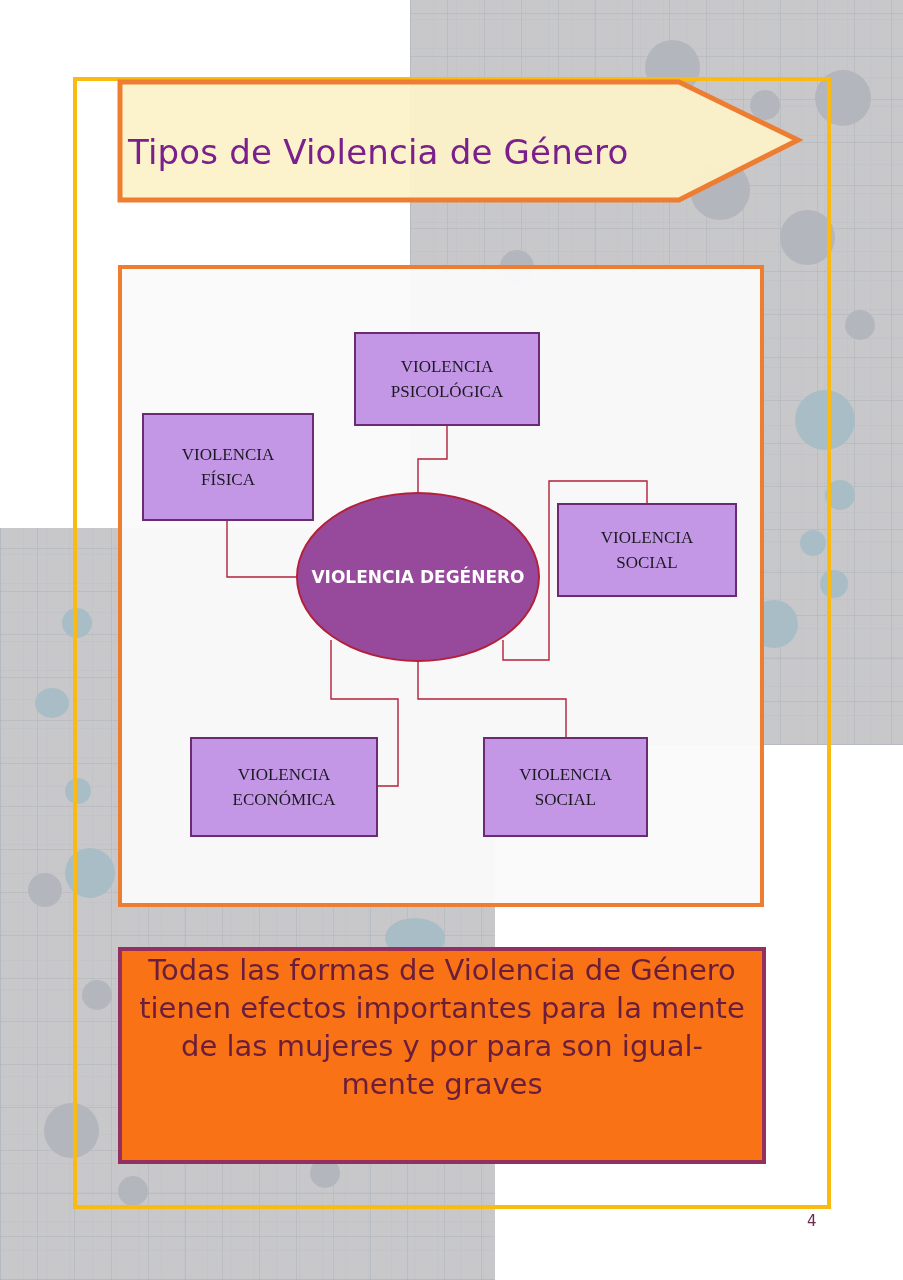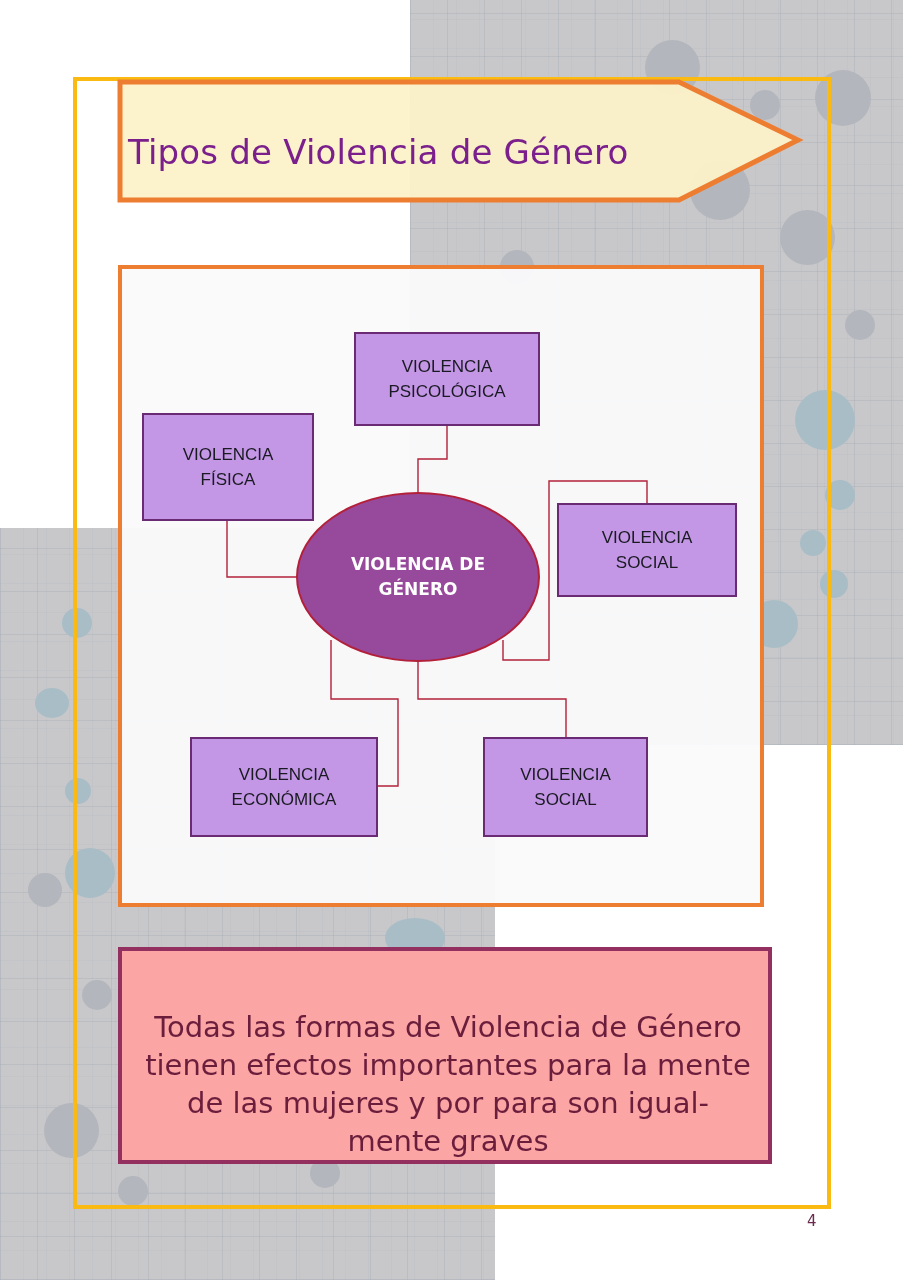--- a/index.html
+++ b/index.html
@@ -38,34 +38,34 @@
   }
   .diagram-panel {
     position: absolute; left: 118px; top: 265px; width: 638px; height: 634px;
     border: 4px solid #ED7D31; background: rgba(250,250,251,0.96);
   }
   .diagram-svg { position: absolute; left: 0; top: 0; }
   .node {
     position: absolute; background: #C497E6; border: 2px solid #6A2A74;
     box-sizing: border-box; display: flex; align-items: center; justify-content: center;
     text-align: center; color: #1a1a22;
-    font-family: Liberation Sans, sans-serif; font-size: 17px; line-height: 25px;
+    font-family: Liberation Serif, serif; font-size: 17px; line-height: 25px;
   }
   .node span { display: block; }
   .center-node {
     position: absolute; left: 296px; top: 492px; width: 244px; height: 170px;
     border-radius: 50%; background: #974A9B; border: 2px solid #B3203A;
-    box-sizing: border-box; display: flex; flex-direction: column;
+    box-sizing: border-box; display: flex; flex-direction: row;
     align-items: center; justify-content: center;
     color: #ffffff; font-weight: bold; font-size: 17px; line-height: 25px; text-align: center;
   }
   .quote-box {
     position: absolute; left: 118px; top: 947px; width: 640px; height: 209px;
-    border: 4px solid #94305F; background: #fca5a5;
-    display: flex; align-items: flex-end; justify-content: center; padding-left: 6px;
+    border: 4px solid #94305F; background: #f97316;
+    display: flex; align-items: flex-start; justify-content: center;
   }
   .quote-text {
     width: 620px; text-align: center; color: #6B1E3C;
     font-size: 29px; line-height: 38px;
     font-family: "DejaVu Sans", sans-serif;
   }
   .page-number {
     position: absolute; left: 807px; top: 1212px; font-size: 15px; color: #6B2A4E;
   }
 </style>

